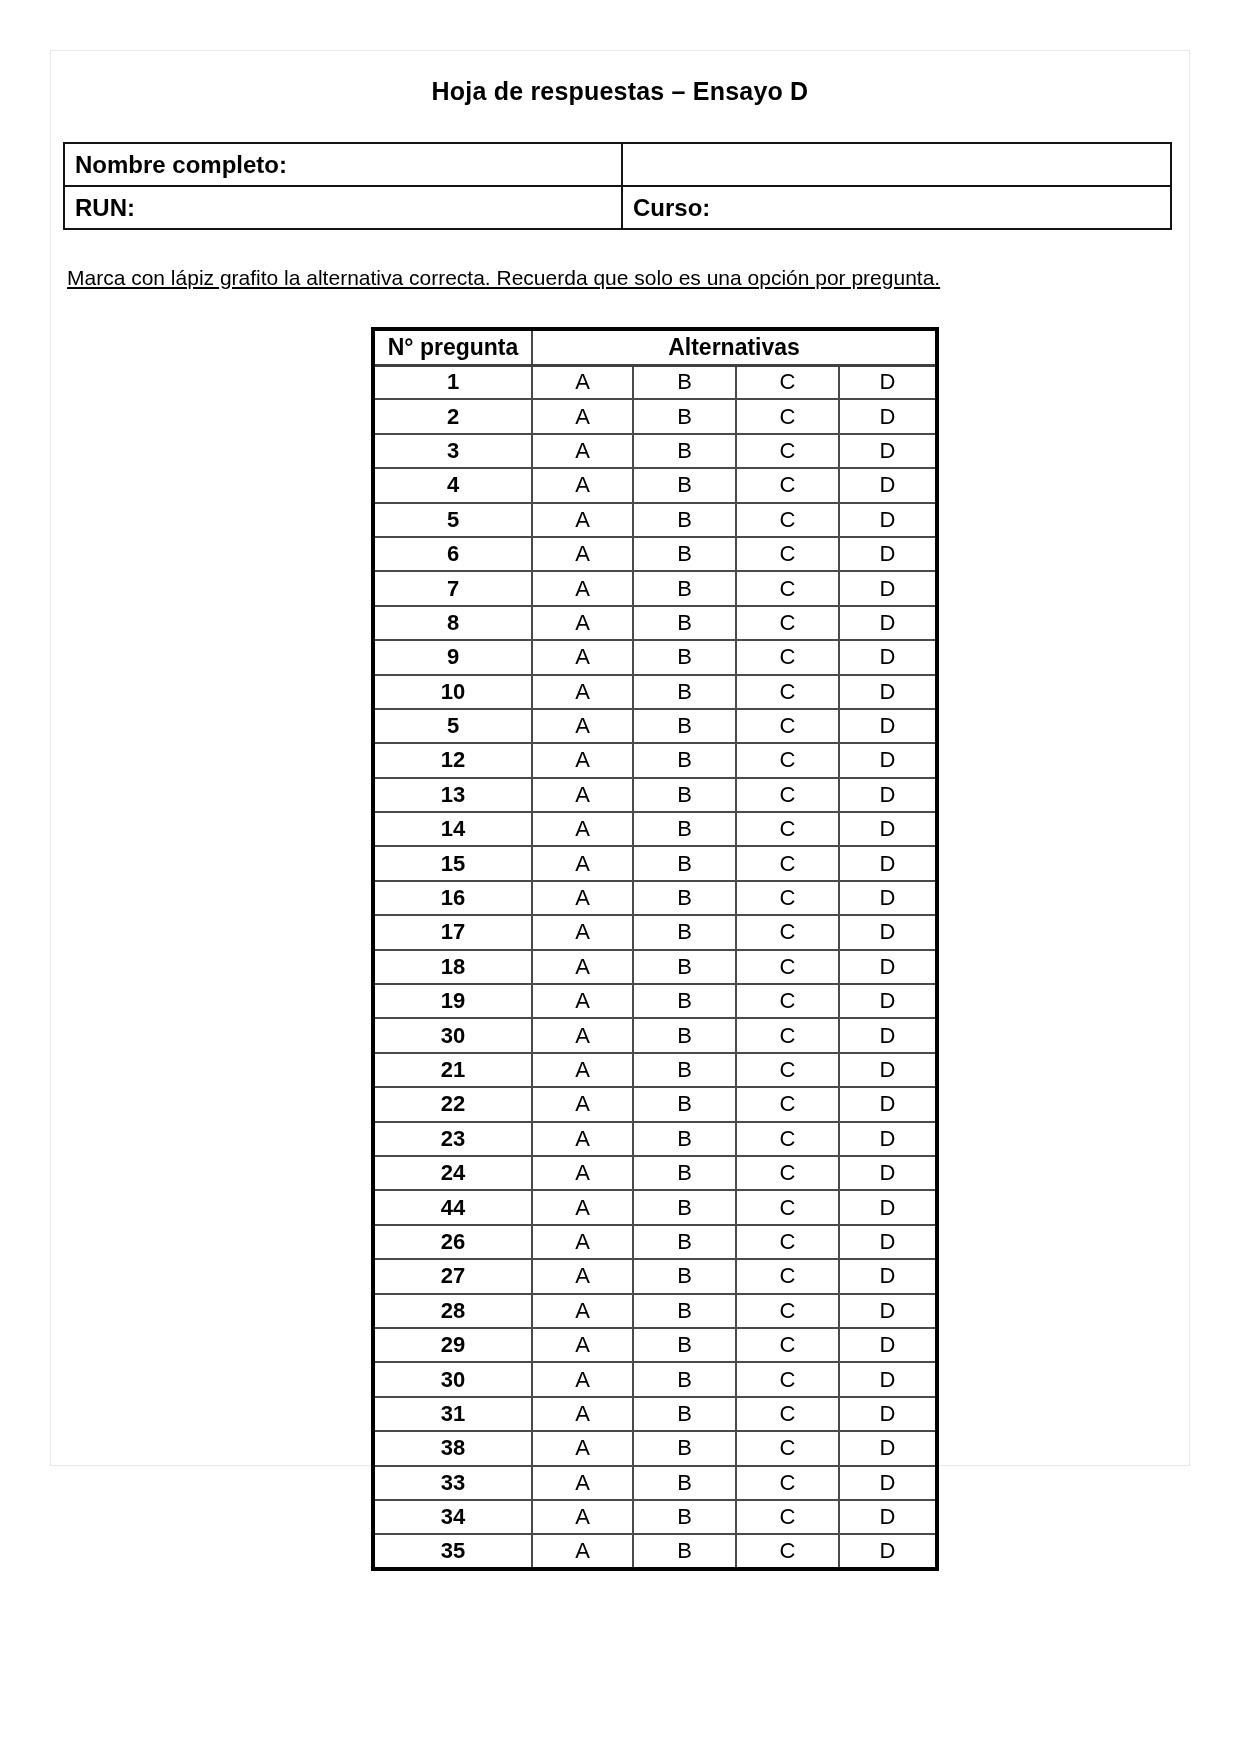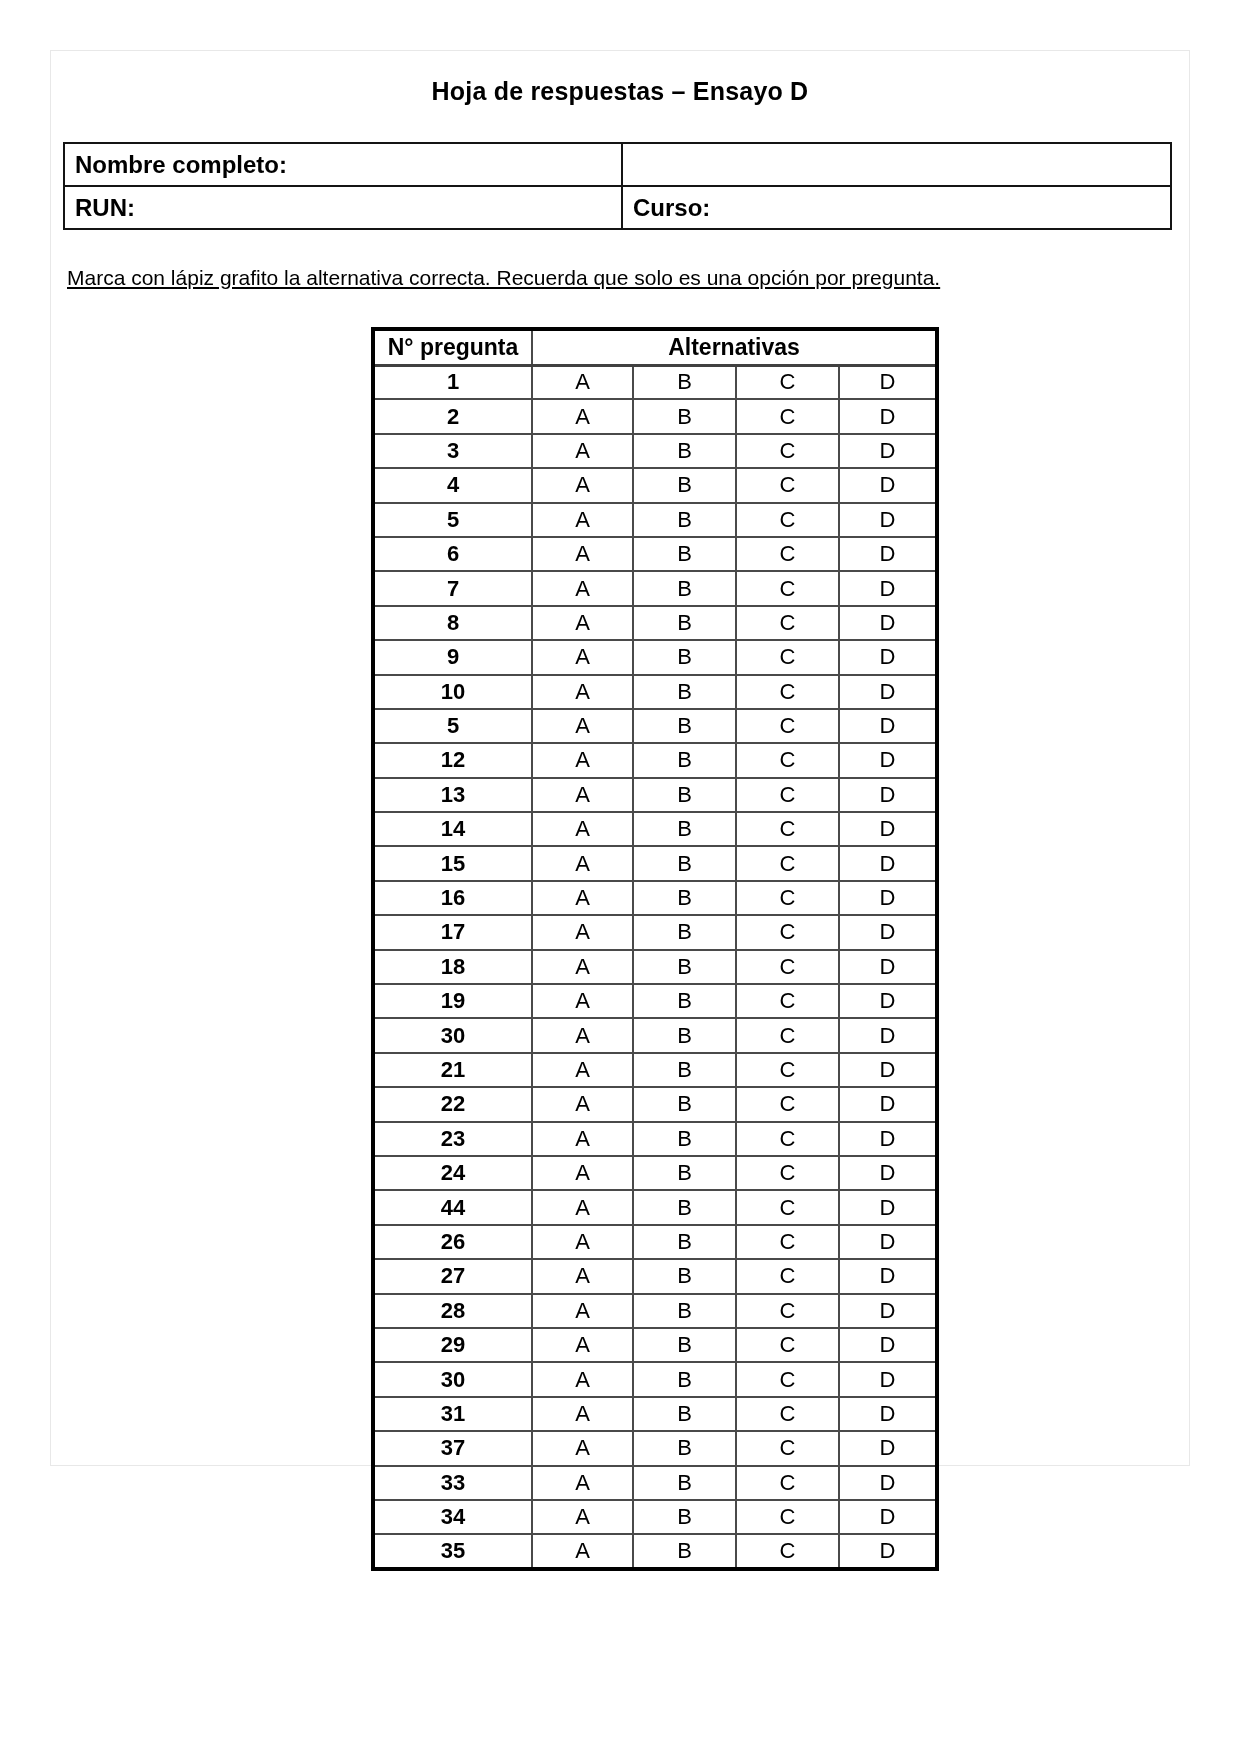--- a/index.html
+++ b/index.html
@@ -338,21 +338,21 @@
           <td class="alt">D</td>
         </tr>
         <tr>
           <td class="qnum">31</td>
           <td class="alt">A</td>
           <td class="alt">B</td>
           <td class="alt">C</td>
           <td class="alt">D</td>
         </tr>
         <tr>
-          <td class="qnum">37</td>
+          <td class="qnum">38</td>
           <td class="alt">A</td>
           <td class="alt">B</td>
           <td class="alt">C</td>
           <td class="alt">D</td>
         </tr>
         <tr>
           <td class="qnum">33</td>
           <td class="alt">A</td>
           <td class="alt">B</td>
           <td class="alt">C</td>

